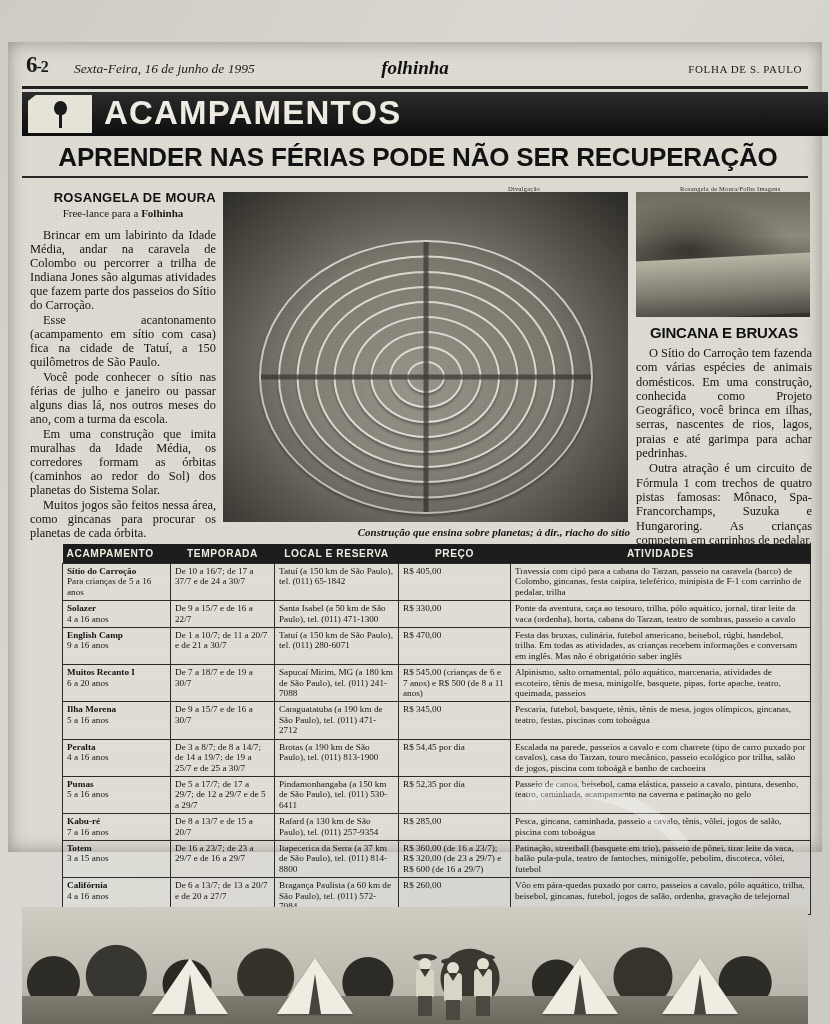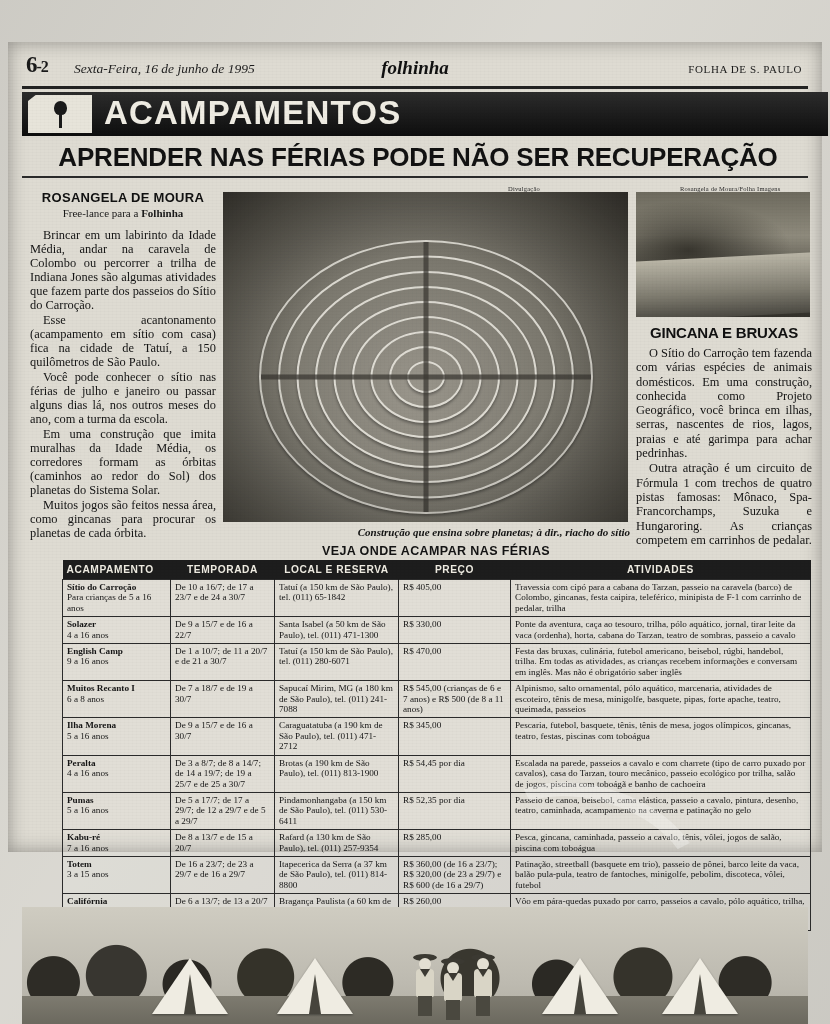--- a/index.html
+++ b/index.html
@@ -136,21 +136,21 @@
   
   .col-left {
     position: absolute;
     left: 22px; top: 148px;
     width: 186px;
   }
   .byline-name {
     font-family: "Liberation Sans", sans-serif;
     font-weight: bold;
     font-size: 13px;
-    text-align: center;
+    text-align: right;
     letter-spacing: .3px;
     color: #111;
   }
   .byline-sub {
     font-size: 11px;
     text-align: center;
     margin-top: 2px;
     color: #1a1a1a;
   }
   .byline-sub b { font-weight: bold; }
@@ -465,62 +465,61 @@
 
     <div class="caption-photo">Construção que ensina sobre planetas; à dir., riacho do sítio</div>
 
     <div class="col-right">
       <div class="subhead">GINCANA E BRUXAS</div>
       <p>O Sítio do Carroção tem fazenda com várias espécies de animais domésticos. Em uma construção, conhecida como Projeto Geográfico, você brinca em ilhas, serras, nascentes de rios, lagos, praias e até garimpa para achar pedrinhas.</p>
       <p>Outra atração é um circuito de Fórmula 1 com trechos de quatro pistas famosas: Mônaco, Spa-Francorchamps, Suzuka e Hungaroring. As crianças competem em carrinhos de pedalar.</p>
     </div>
 
     <div class="table-wrap">
-      <div class="table-title">VEJA ONDE ACAMPAR NAS FÉRIAS</div>
       <table class="camps">
         <colgroup>
           <col class="col1">
             <col class="col2">
             <col class="col3">
             <col class="col4">
             <col class="col5">
         </colgroup>
         <thead>
           <tr>
             <th>ACAMPAMENTO</th>
             <th class="c">TEMPORADA</th>
             <th class="c">LOCAL E RESERVA</th>
             <th class="c">PREÇO</th>
             <th class="c">ATIVIDADES</th>
           </tr>
         </thead>
         <tbody>
           <tr>
             <td class="name"><span>Sítio do Carroção</span><span class="ages">Para crianças de 5 a 16 anos</span></td>
-            <td>De 10 a 16/7; de 17 a 23/7 e de 24 a 30/7</td>
+            <td>De 10 a 16/7; de 17 a 37/7 e de 24 a 30/7</td>
             <td>Tatuí (a 150 km de São Paulo), tel. (011) 65-1842</td>
             <td>R$ 405,00</td>
             <td>Travessia com cipó para a cabana do Tarzan, passeio na caravela (barco) de Colombo, gincanas, festa caipira, teleférico, minipista de F-1 com carrinho de pedalar, trilha</td>
           </tr>
           <tr>
             <td class="name"><span>Solazer</span><span class="ages">4 a 16 anos</span></td>
             <td>De 9 a 15/7 e de 16 a 22/7</td>
             <td>Santa Isabel (a 50 km de São Paulo), tel. (011) 471-1300</td>
             <td>R$ 330,00</td>
             <td>Ponte da aventura, caça ao tesouro, trilha, pólo aquático, jornal, tirar leite da vaca (ordenha), horta, cabana do Tarzan, teatro de sombras, passeio a cavalo</td>
           </tr>
           <tr>
             <td class="name"><span>English Camp</span><span class="ages">9 a 16 anos</span></td>
             <td>De 1 a 10/7; de 11 a 20/7 e de 21 a 30/7</td>
             <td>Tatuí (a 150 km de São Paulo), tel. (011) 280-6071</td>
             <td>R$ 470,00</td>
             <td>Festa das bruxas, culinária, futebol americano, beisebol, rúgbi, handebol, trilha. Em todas as atividades, as crianças recebem informações e conversam em inglês. Mas não é obrigatório saber inglês</td>
           </tr>
           <tr>
-            <td class="name"><span>Muitos Recanto I</span><span class="ages">6 a 8 anos</span></td>
+            <td class="name"><span>Muitos Recanto I</span><span class="ages">6 a 20 anos</span></td>
             <td>De 7 a 18/7 e de 19 a 30/7</td>
             <td>Sapucaí Mirim, MG (a 180 km de São Paulo), tel. (011) 241-7088</td>
             <td>R$ 545,00 (crianças de 6 e 7 anos) e R$ 500 (de 8 a 11 anos)</td>
             <td>Alpinismo, salto ornamental, pólo aquático, marcenaria, atividades de escoteiro, tênis de mesa, minigolfe, basquete, pipas, forte apache, teatro, queimada, passeios</td>
           </tr>
           <tr>
             <td class="name"><span>Ilha Morena</span><span class="ages">5 a 16 anos</span></td>
             <td>De 9 a 15/7 e de 16 a 30/7</td>
             <td>Caraguatatuba (a 190 km de São Paulo), tel. (011) 471-2712</td>
             <td>R$ 345,00</td>
@@ -545,21 +544,21 @@
             <td>De 8 a 13/7 e de 15 a 20/7</td>
             <td>Rafard (a 130 km de São Paulo), tel. (011) 257-9354</td>
             <td>R$ 285,00</td>
             <td>Pesca, gincana, caminhada, passeio a cavalo, tênis, vôlei, jogos de salão, piscina com toboágua</td>
           </tr>
           <tr>
             <td class="name"><span>Totem</span><span class="ages">3 a 15 anos</span></td>
             <td>De 16 a 23/7; de 23 a 29/7 e de 16 a 29/7</td>
             <td>Itapecerica da Serra (a 37 km de São Paulo), tel. (011) 814-8800</td>
             <td>R$ 360,00 (de 16 a 23/7); R$ 320,00 (de 23 a 29/7) e R$ 600 (de 16 a 29/7)</td>
-            <td>Patinação, streetball (basquete em trio), passeio de pônei, barco leite da vaca, balão pula-pula, teatro de fantoches, minigolfe, pebolim, discoteca, vôlei, futebol</td>
+            <td>Patinação, streetball (basquete em trio), passeio de pônei, tirar leite da vaca, balão pula-pula, teatro de fantoches, minigolfe, pebolim, discoteca, vôlei, futebol</td>
           </tr>
           <tr>
             <td class="name"><span>Califórnia</span><span class="ages">4 a 16 anos</span></td>
             <td>De 6 a 13/7; de 13 a 20/7 e de 20 a 27/7</td>
             <td>Bragança Paulista (a 60 km de São Paulo), tel. (011) 572-7084</td>
             <td>R$ 260,00</td>
             <td>Vôo em pára-quedas puxado por carro, passeios a cavalo, pólo aquático, trilha, beisebol, gincanas, futebol, jogos de salão, ordenha, gravação de telejornal</td>
           </tr>
         </tbody>
       </table>

